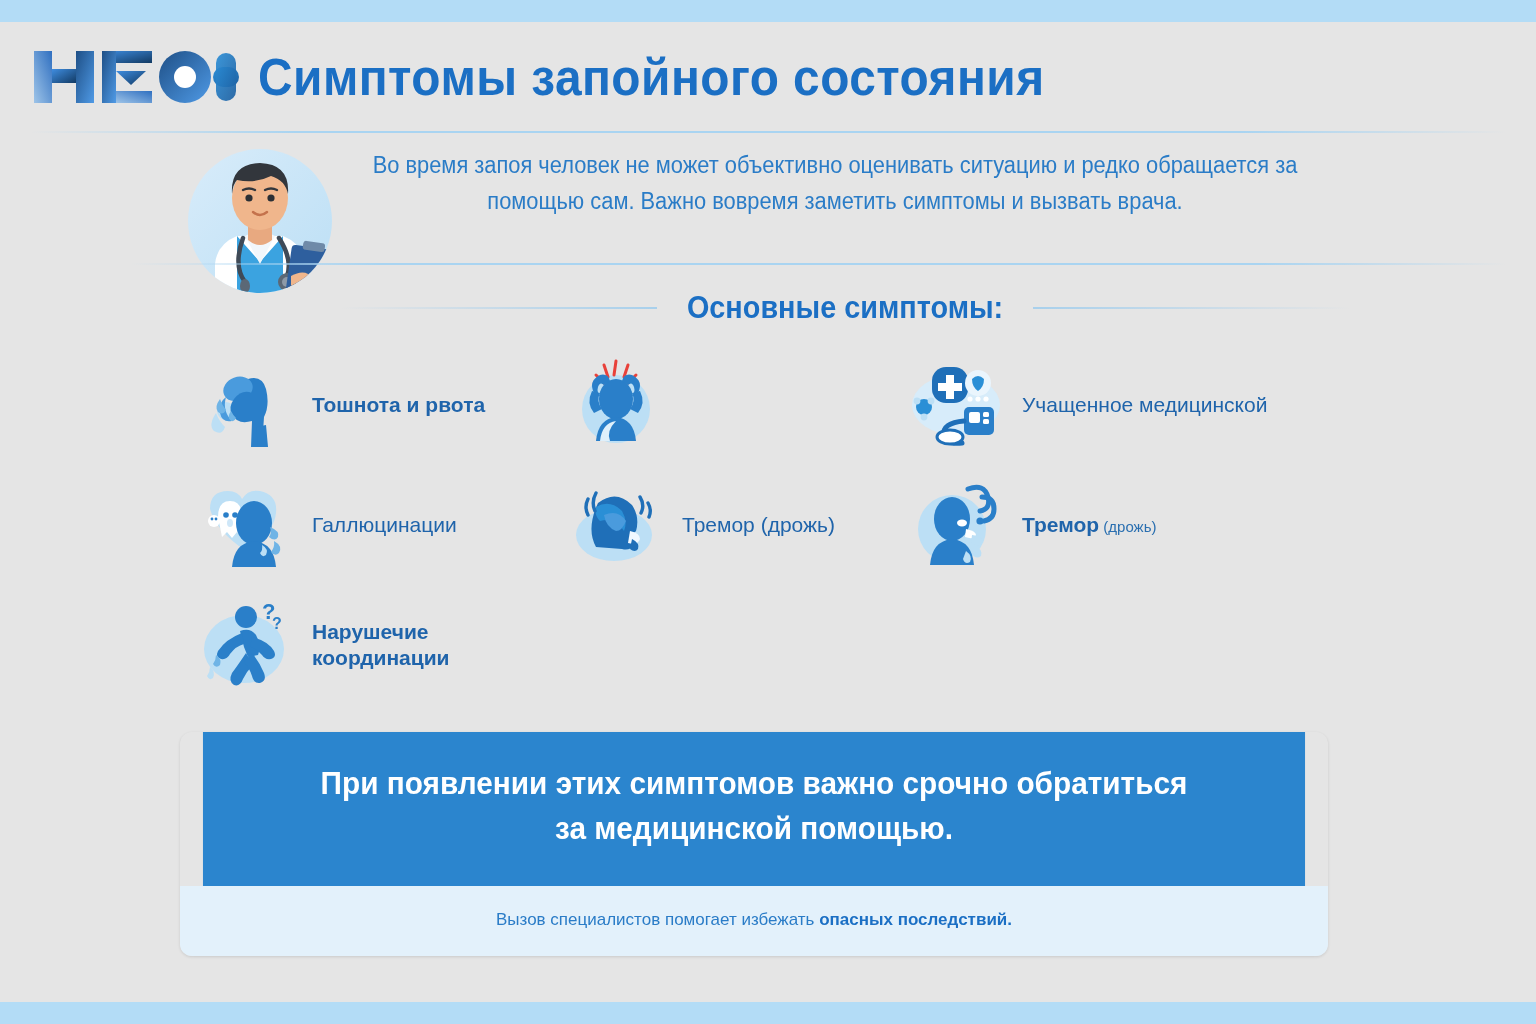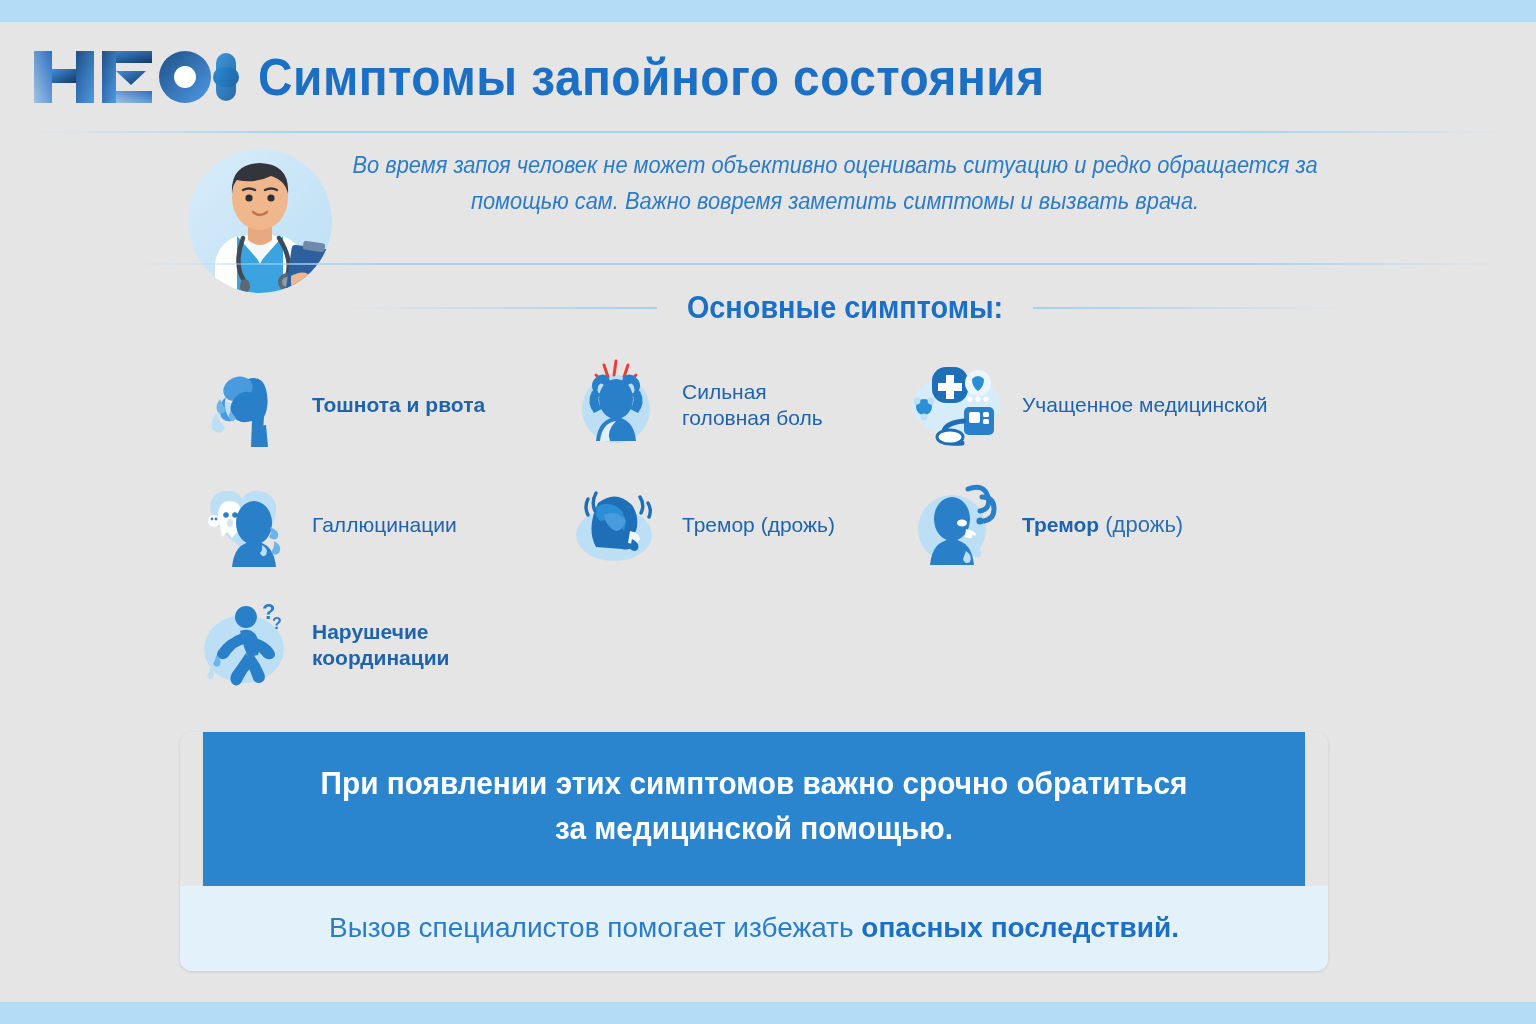--- a/index.html
+++ b/index.html
@@ -69,21 +69,20 @@
   }
   .divider-1 { left: 30px; top: 131px; width: 1476px; }
   .divider-2 { left: 130px; top: 263px; width: 1376px; }
 
   
   .intro-wrap {
     position: absolute;
     left: 175px; top: 136px;
     width: 1180px;
     height: 125px;
-    font-style: italic;
   }
   .doctor {
     position: absolute;
     left: 0; top: 0;
     width: 170px; height: 170px;
   }
   .intro-text {
     position: absolute;
     left: 145px; top: 12px;
     width: 1030px;
@@ -143,21 +142,21 @@
     height: 104px;
     position: relative;
   }
   .cell .ico svg { display: block; }
   .cell .lbl {
     font-size: 21px;
     color: #1f64ab;
     line-height: 1.25;
   }
   .cell .lbl.bold { font-weight: bold; }
-  .cell .lbl .light { font-weight: normal; font-size: 22px; color: #2a6fb0; text-align: center; }
+  .cell .lbl .light { font-weight: normal; font-size: 15px; color: #2a6fb0; text-align: center; }
 
   
   .callout {
     position: absolute;
     left: 180px; top: 732px;
     width: 1148px;
     border-radius: 12px;
     overflow: hidden;
     box-shadow: 0 1px 3px rgba(0,0,0,0.12);
   }
@@ -169,21 +168,21 @@
     font-size: 31px;
     font-weight: bold;
     line-height: 1.45;
     transform: scaleX(0.96);
   }
   .callout-sub {
     background: #e3f1fb;
     padding: 22px 40px 24px;
     text-align: center;
     color: #2a7cc7;
-    font-size: 28px;
+    font-size: 17px;
     line-height: 1.4;
   }
   .callout-sub b { color: #1b6fc4; font-weight: bold; }
 </style>
 </head>
 <body>
 
 <div class="page">
 
   <div class="band-top"></div>
@@ -325,24 +324,20 @@
           </g>
           <ellipse cx="50" cy="46" rx="17" ry="20" fill="#2a7fc9"></ellipse>
           <path d="M30 88 q2 -22 20 -24 q18 2 20 24 z" fill="#2a7fc9"></path>
           <path d="M34 88 q2 -18 16 -20 q-10 10 -6 20 z" fill="#dff0fb"></path>
           <path d="M28 40 q-6 -12 6 -18 q8 -2 10 6 l-6 4 q-4 -4 -6 2 q-2 6 4 10 z" fill="#2a7fc9"></path>
           <path d="M72 40 q6 -12 -6 -18 q-8 -2 -10 6 l6 4 q4 -4 6 2 q2 6 -4 10 z" fill="#2a7fc9"></path>
           <path d="M26 38 q-6 12 2 22 l8 -4 q-6 -8 -2 -16 z" fill="#2a7fc9"></path>
           <path d="M74 38 q6 12 -2 22 l-8 -4 q6 -8 2 -16 z" fill="#2a7fc9"></path>
         </svg>
       </div>
-      <div class="lbl">
-        <div>Сильная</div>
-        <div>головная боль</div>
-      </div>
     </div>
 
     <div class="cell">
       <div class="ico">
         <svg width="104" height="104" viewBox="0 0 104 104">
           <ellipse cx="50" cy="52" rx="44" ry="30" fill="#d7ecfa"></ellipse>
           <rect x="26" y="14" width="36" height="36" rx="14" fill="#1f6fb8"></rect>
           <path d="M40 22 h8 v8 h8 v8 h-8 v8 h-8 v-8 h-8 v-8 h8 z" fill="#ffffff"></path>
           <circle cx="72" cy="30" r="13" fill="#eaf5fd"></circle>
           <path d="M66 26 q6 -6 12 0 q0 8 -6 12 q-6 -4 -6 -12 z" fill="#2a8fd6"></path>

